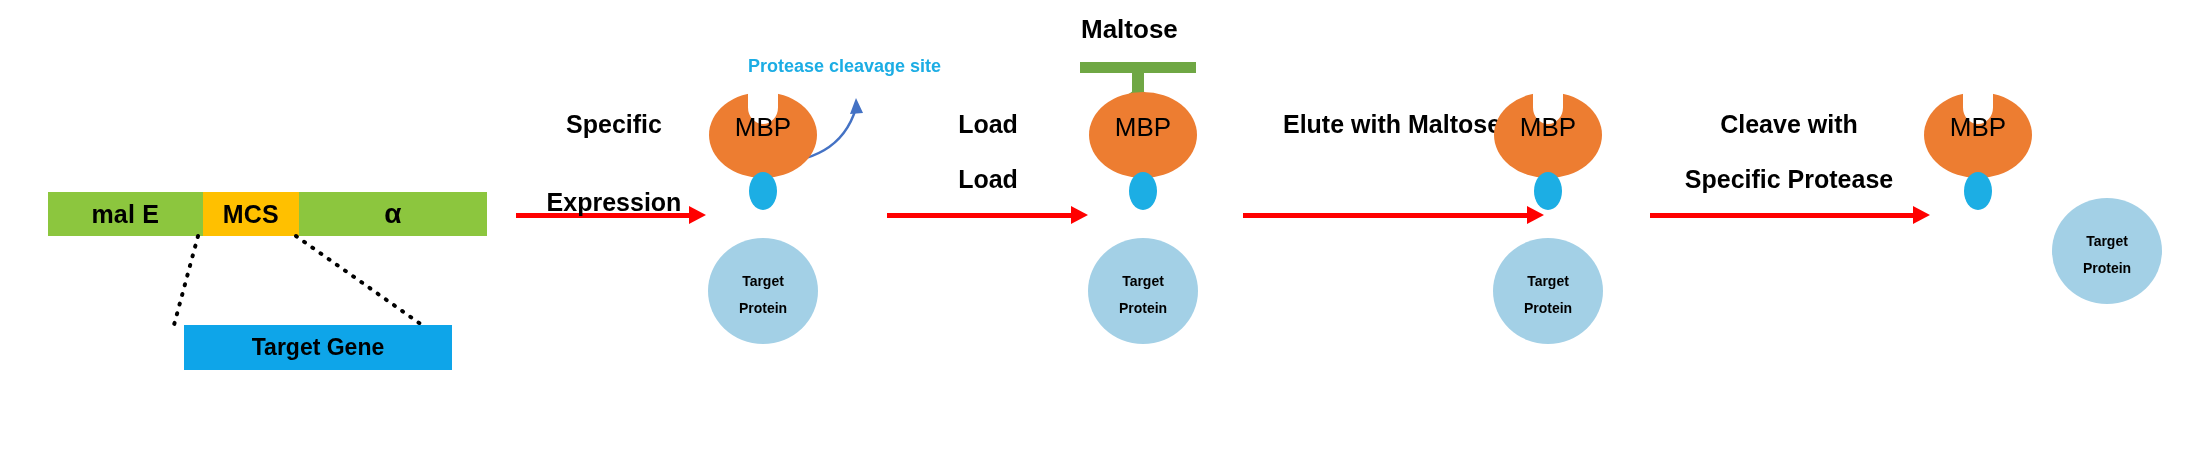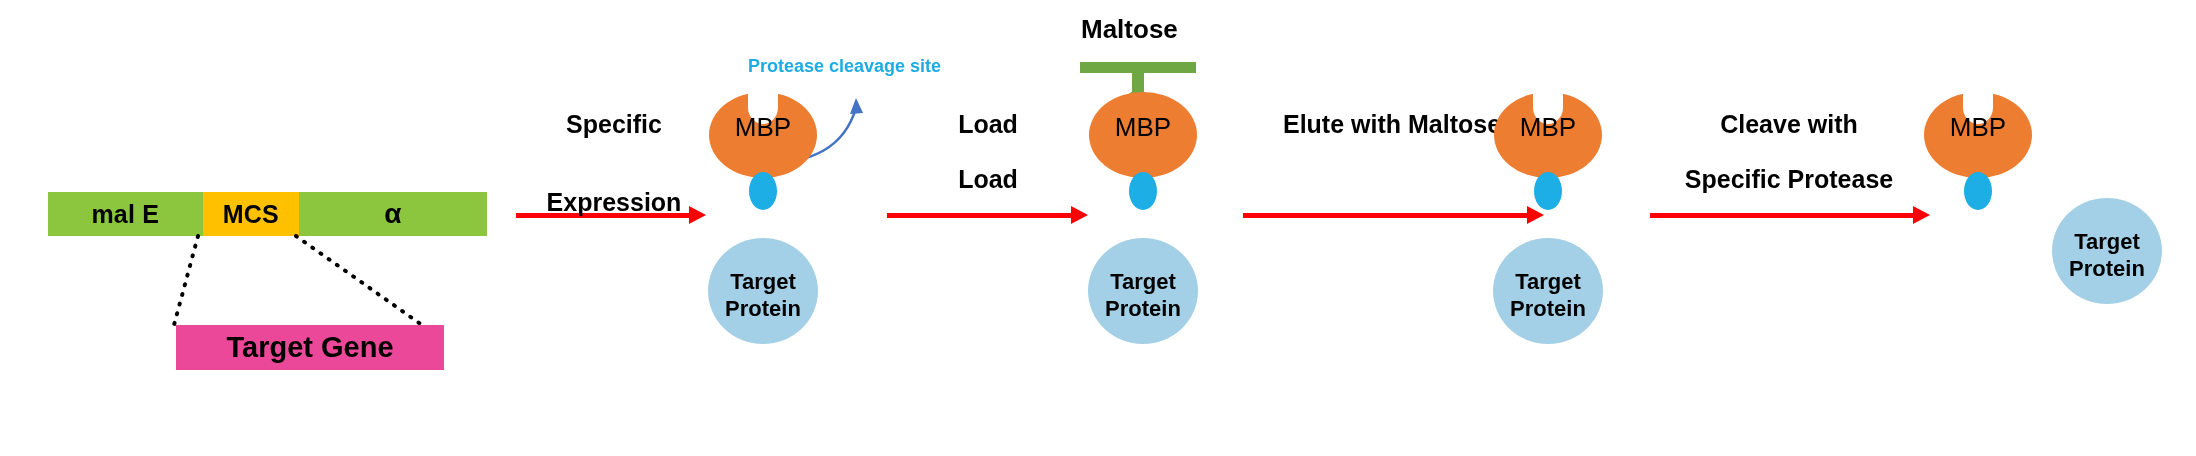--- a/index.html
+++ b/index.html
@@ -29,24 +29,24 @@
     font-weight:bold;font-size:25px;color:#000;
     height:100%;box-sizing:border-box;
     letter-spacing:.2px;
   }
   .seg-male{background:#8CC63E;width:157px;}
   .seg-mcs{background:#FFC000;width:98px;}
   .seg-alpha{background:#8CC63E;width:191px;font-size:28px;}
 
   
   .target-gene-box{
-    position:absolute;left:176px;top:325px;width:268px;height:45px;
-    background:#ec4899;
+    position:absolute;left:184px;top:325px;width:268px;height:45px;
+    background:#0ea5e9;
     display:flex;align-items:center;justify-content:center;
-    font-weight:bold;font-size:29px;color:#000;
+    font-weight:bold;font-size:23px;color:#000;
   }
 
   
   .leader{position:absolute;}
 
   
   .red-arrow{position:absolute;height:20px;}
   .red-arrow .shaft{
     position:absolute;left:0;top:8px;height:5px;background:#FF0000;
   }
@@ -84,21 +84,21 @@
   .linker{
     position:absolute;width:28px;height:38px;
     background:#1CAEE4;border-radius:50%/50%;
   }
   .target-protein{
     position:absolute;width:110px;height:106px;
     background:#A3D0E6;border-radius:50%/50%;
   }
   .tp-label{
     position:absolute;width:110px;text-align:center;
-    font-weight:bold;font-size:22px;line-height:27px;color:#000;
+    font-weight:bold;font-size:14px;line-height:27px;color:#000;
     pointer-events:none;
   }
 
   
   .amylose-text{
     position:absolute;font-weight:bold;font-size:26px;color:#000;
     white-space:nowrap;
   }
   .amylose-bar{position:absolute;background:#6FA744;height:11px;}
   .amylose-stem{position:absolute;background:#6FA744;width:12px;}

